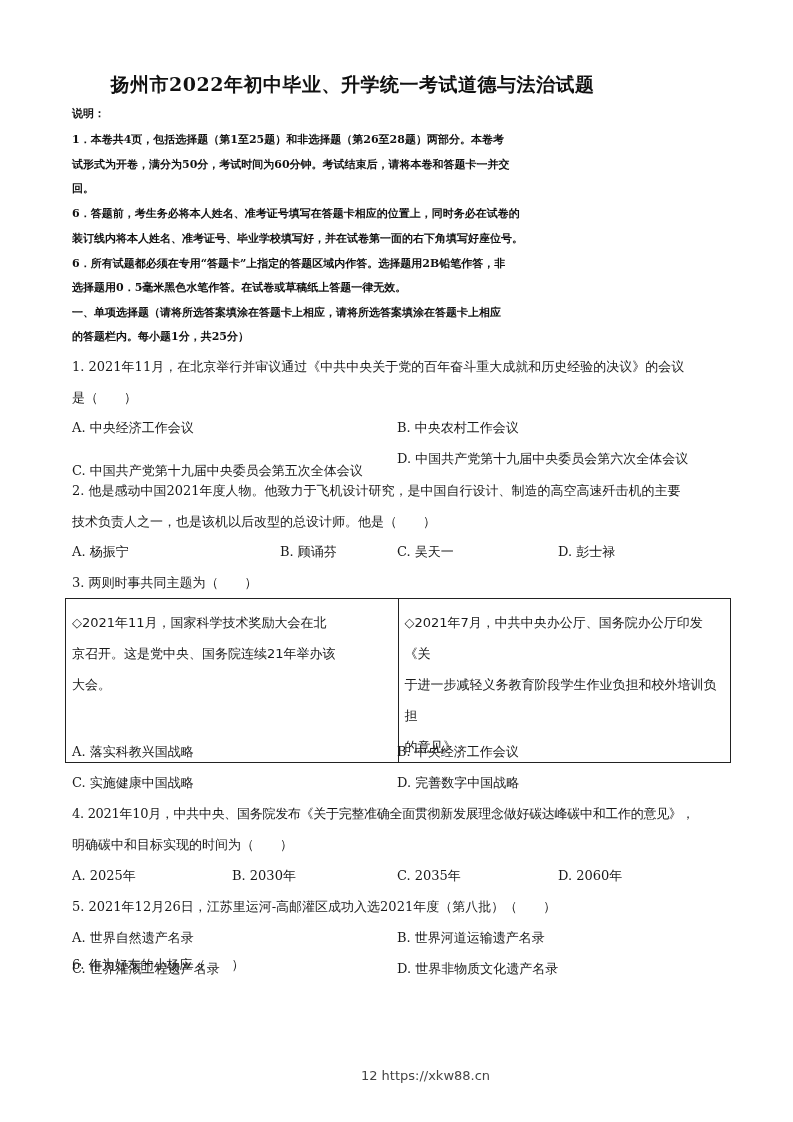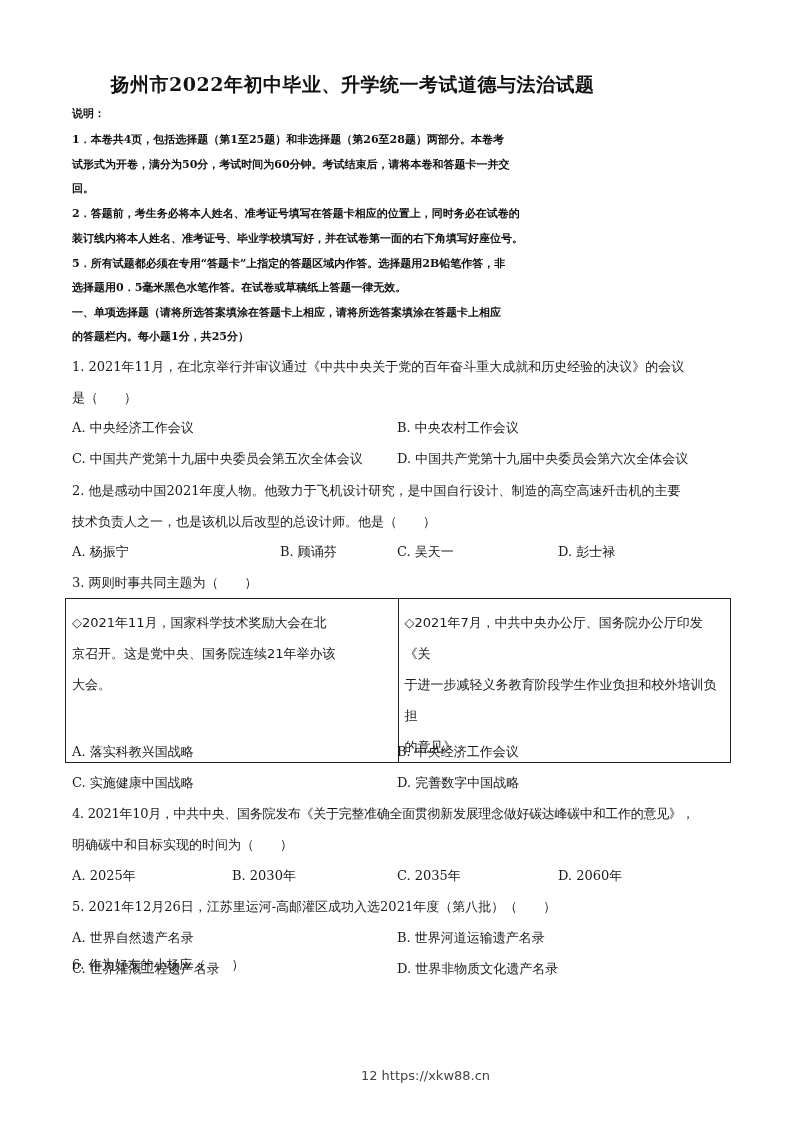--- a/index.html
+++ b/index.html
@@ -32,33 +32,33 @@
 </style>
 </head>
 <body>
 
 <div class="abs title">扬州市2022年初中毕业、升学统一考试道德与法治试题</div>
 
 <div class="abs b" style="left:72px;top:106px;">说明：</div>
 <div class="abs b" style="left:72px;top:132px;">1．本卷共4页，包括选择题（第1至25题）和非选择题（第26至28题）两部分。本卷考</div>
 <div class="abs b" style="left:72px;top:157px;">试形式为开卷，满分为50分，考试时间为60分钟。考试结束后，请将本卷和答题卡一并交</div>
 <div class="abs b" style="left:72px;top:181px;">回。</div>
-<div class="abs b" style="left:72px;top:206px;">2．答题前，考生务必将本人姓名、准考证号填写在答题卡相应的位置上，同时务必在试卷的</div>
+<div class="abs b" style="left:72px;top:206px;">6．答题前，考生务必将本人姓名、准考证号填写在答题卡相应的位置上，同时务必在试卷的</div>
 <div class="abs b" style="left:72px;top:231px;">装订线内将本人姓名、准考证号、毕业学校填写好，并在试卷第一面的右下角填写好座位号。</div>
-<div class="abs b" style="left:72px;top:256px;">5．所有试题都必须在专用“答题卡”上指定的答题区域内作答。选择题用2B铅笔作答，非</div>
+<div class="abs b" style="left:72px;top:256px;">6．所有试题都必须在专用“答题卡”上指定的答题区域内作答。选择题用2B铅笔作答，非</div>
 <div class="abs b" style="left:72px;top:280px;">选择题用0．5毫米黑色水笔作答。在试卷或草稿纸上答题一律无效。</div>
 
 <div class="abs b" style="left:72px;top:305px;">一、单项选择题（请将所选答案填涂在答题卡上相应，请将所选答案填涂在答题卡上相应</div>
 <div class="abs b" style="left:72px;top:329px;">的答题栏内。每小题1分，共25分）</div>
 
 <div class="abs n" style="left:72px;top:358px;">1. 2021年11月，在北京举行并审议通过《中共中央关于党的百年奋斗重大成就和历史经验的决议》的会议</div>
 <div class="abs n" style="left:72px;top:389px;">是（　　）</div>
 <div class="abs opt" style="left:72px;top:419px;">A. 中央经济工作会议</div>
 <div class="abs opt" style="left:397px;top:419px;">B. 中央农村工作会议</div>
-<div class="abs opt" style="left:72px;top:450px;">C. 中国共产党第十九届中央委员会第五次全体会议</div>
+<div class="abs opt" style="left:72px;top:462px;">C. 中国共产党第十九届中央委员会第五次全体会议</div>
 <div class="abs opt" style="left:397px;top:450px;">D. 中国共产党第十九届中央委员会第六次全体会议</div>
 
 <div class="abs n" style="left:72px;top:482px;">2. 他是感动中国2021年度人物。他致力于飞机设计研究，是中国自行设计、制造的高空高速歼击机的主要</div>
 <div class="abs n" style="left:72px;top:513px;">技术负责人之一，也是该机以后改型的总设计师。他是（　　）</div>
 <div class="abs opt" style="left:72px;top:543px;">A.  杨振宁</div>
 <div class="abs opt" style="left:232px;top:543px;margin-left:48px;">B.  顾诵芬</div>
 <div class="abs opt" style="left:397px;top:543px;">C.  吴天一</div>
 <div class="abs opt" style="left:558px;top:543px;">D.  彭士禄</div>
 
 <div class="abs n" style="left:72px;top:574px;">3. 两则时事共同主题为（　　）</div>

